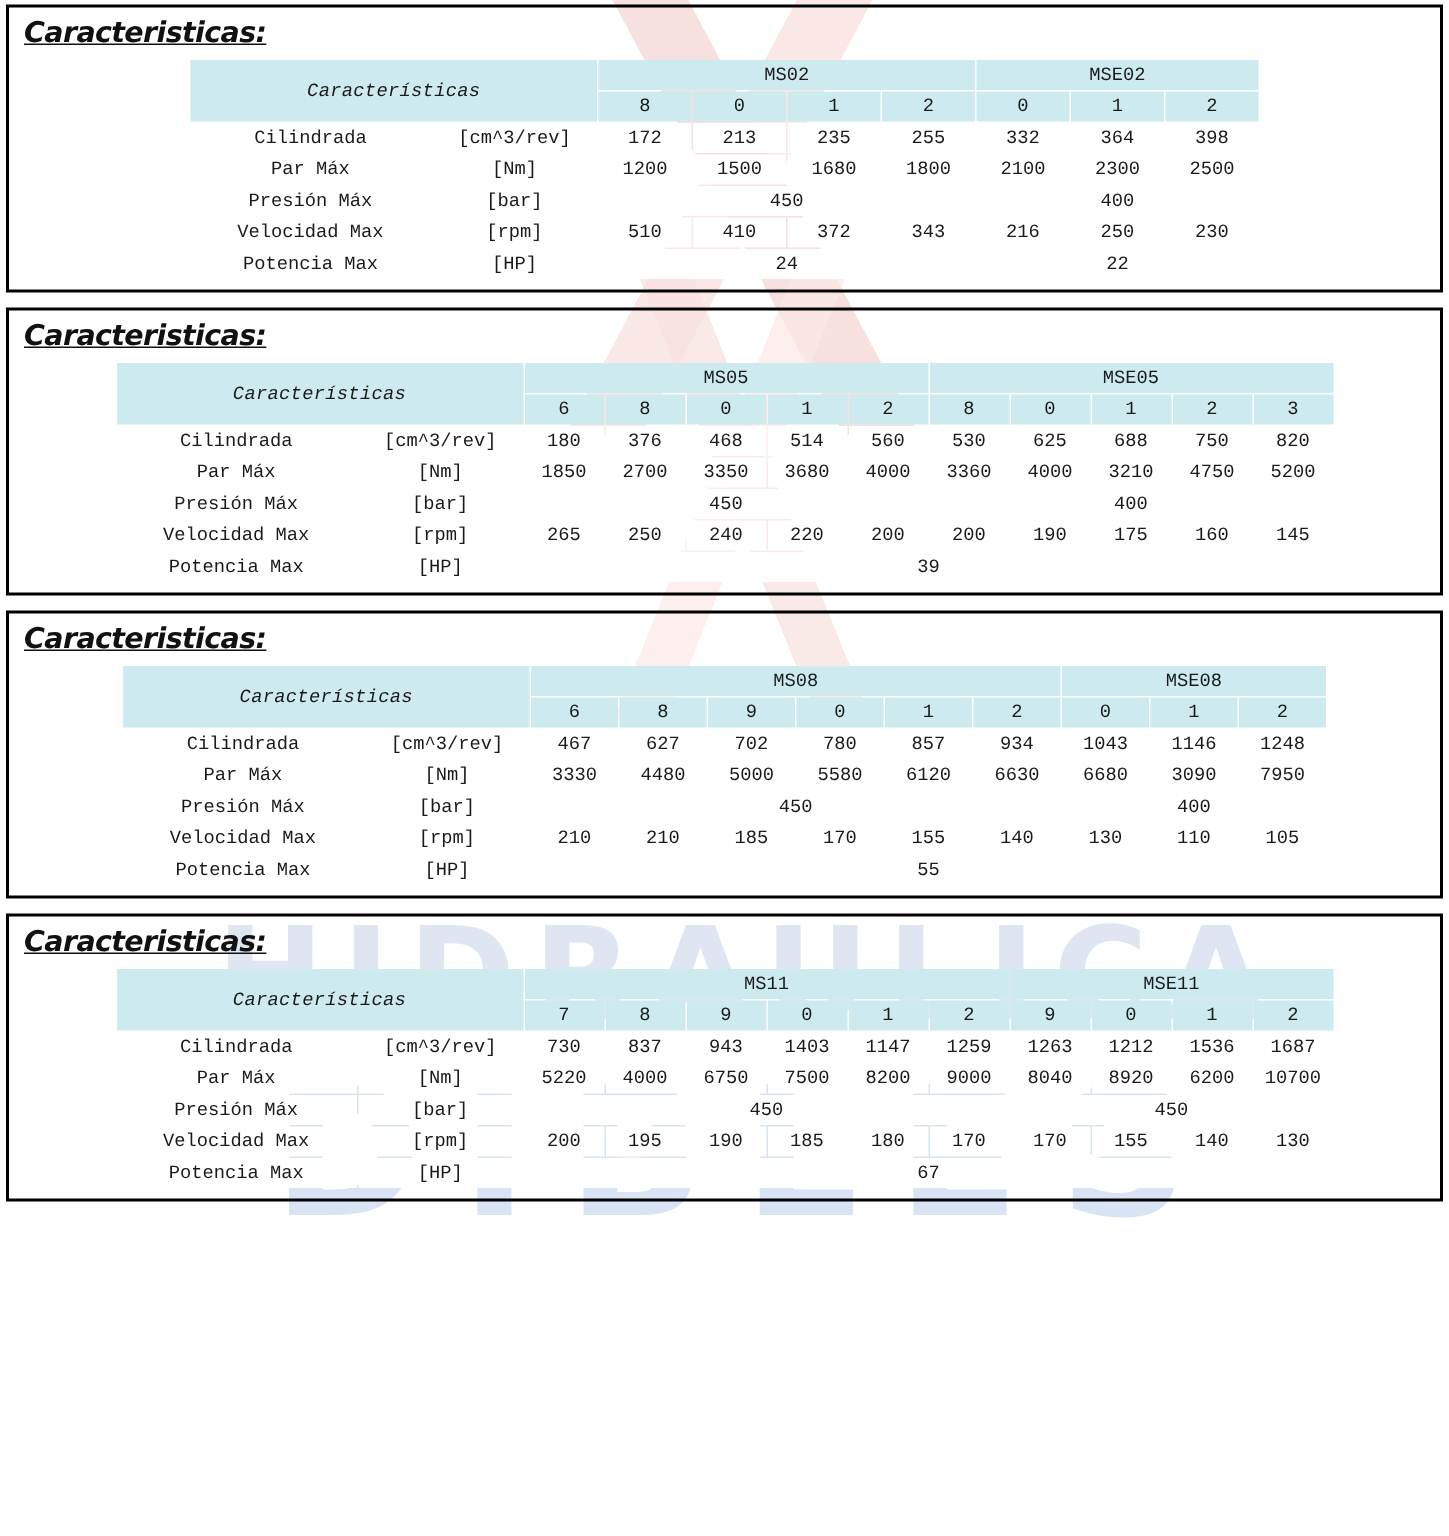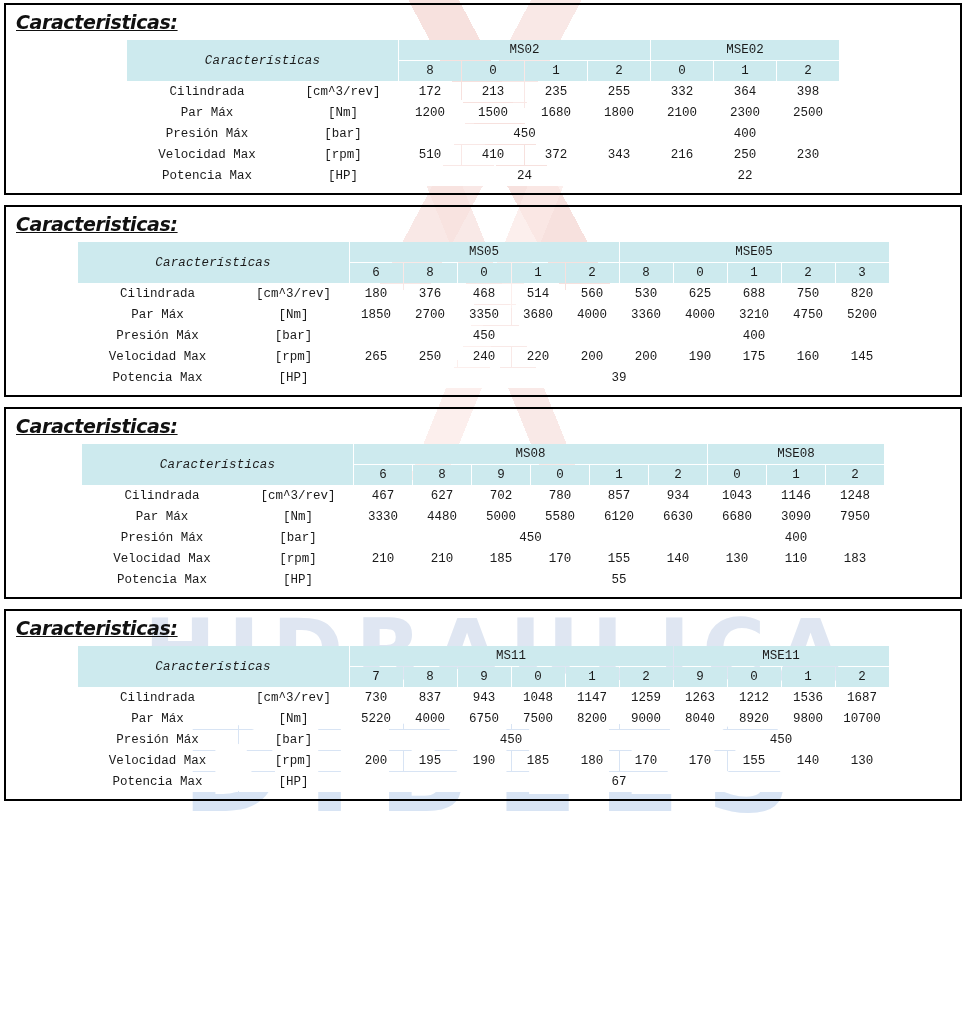--- a/index.html
+++ b/index.html
@@ -402,21 +402,21 @@
               <td class="rowlabel">Velocidad Max</td>
               <td class="rowunit">[rpm]</td>
               <td class="val">210</td>
               <td class="val">210</td>
               <td class="val">185</td>
               <td class="val">170</td>
               <td class="val">155</td>
               <td class="val">140</td>
               <td class="val">130</td>
               <td class="val">110</td>
-              <td class="val">183</td>
+              <td class="val">105</td>
             </tr>
             <tr>
               <td class="rowlabel">Potencia Max</td>
               <td class="rowunit">[HP]</td>
               <td class="val" colspan="9">55</td>
             </tr>
           </tbody>
         </table>
       </div>
     </div>
@@ -457,40 +457,40 @@
               <th class="hdr">2</th>
             </tr>
           </thead>
           <tbody>
             <tr>
               <td class="rowlabel">Cilindrada</td>
               <td class="rowunit">[cm^3/rev]</td>
               <td class="val">730</td>
               <td class="val">837</td>
               <td class="val">943</td>
-              <td class="val">1048</td>
+              <td class="val">1403</td>
               <td class="val">1147</td>
               <td class="val">1259</td>
               <td class="val">1263</td>
               <td class="val">1212</td>
               <td class="val">1536</td>
               <td class="val">1687</td>
             </tr>
             <tr>
               <td class="rowlabel">Par Máx</td>
               <td class="rowunit">[Nm]</td>
               <td class="val">5220</td>
               <td class="val">4000</td>
               <td class="val">6750</td>
               <td class="val">7500</td>
               <td class="val">8200</td>
               <td class="val">9000</td>
               <td class="val">8040</td>
               <td class="val">8920</td>
-              <td class="val">9800</td>
+              <td class="val">6200</td>
               <td class="val">10700</td>
             </tr>
             <tr>
               <td class="rowlabel">Presión Máx</td>
               <td class="rowunit">[bar]</td>
               <td class="val" colspan="6">450</td>
               <td class="val" colspan="4">450</td>
             </tr>
             <tr>
               <td class="rowlabel">Velocidad Max</td>

